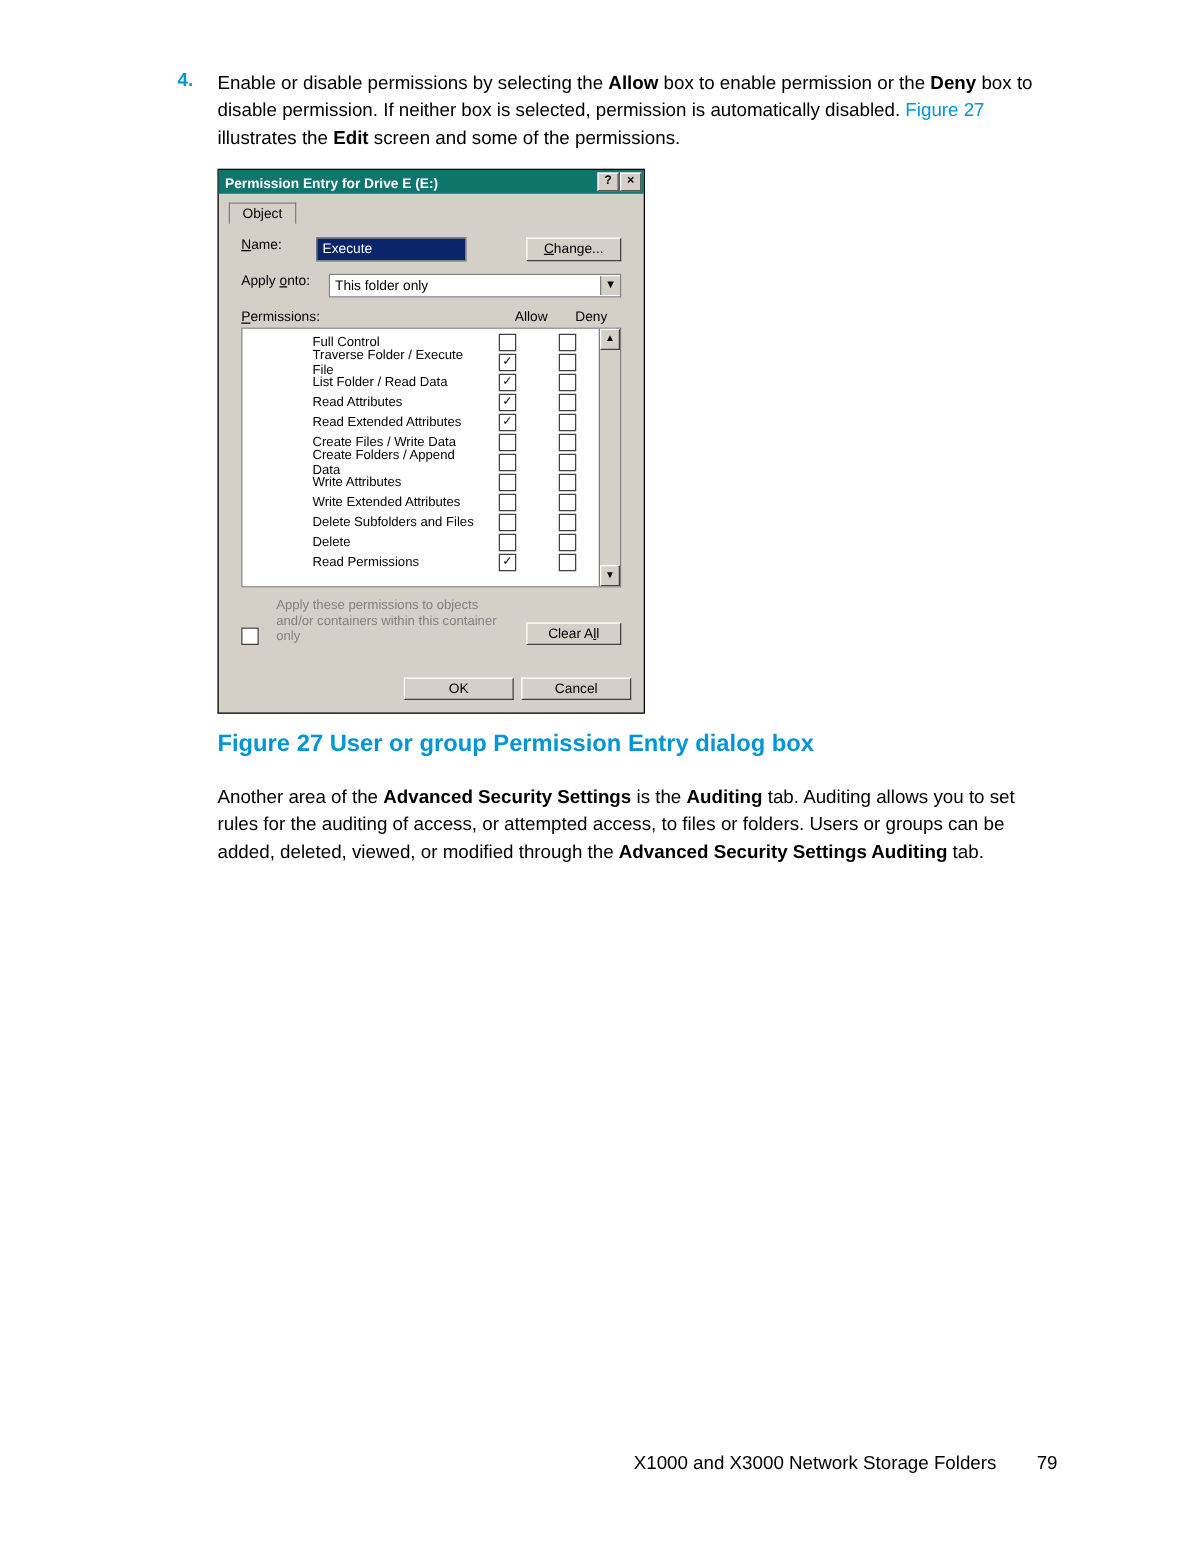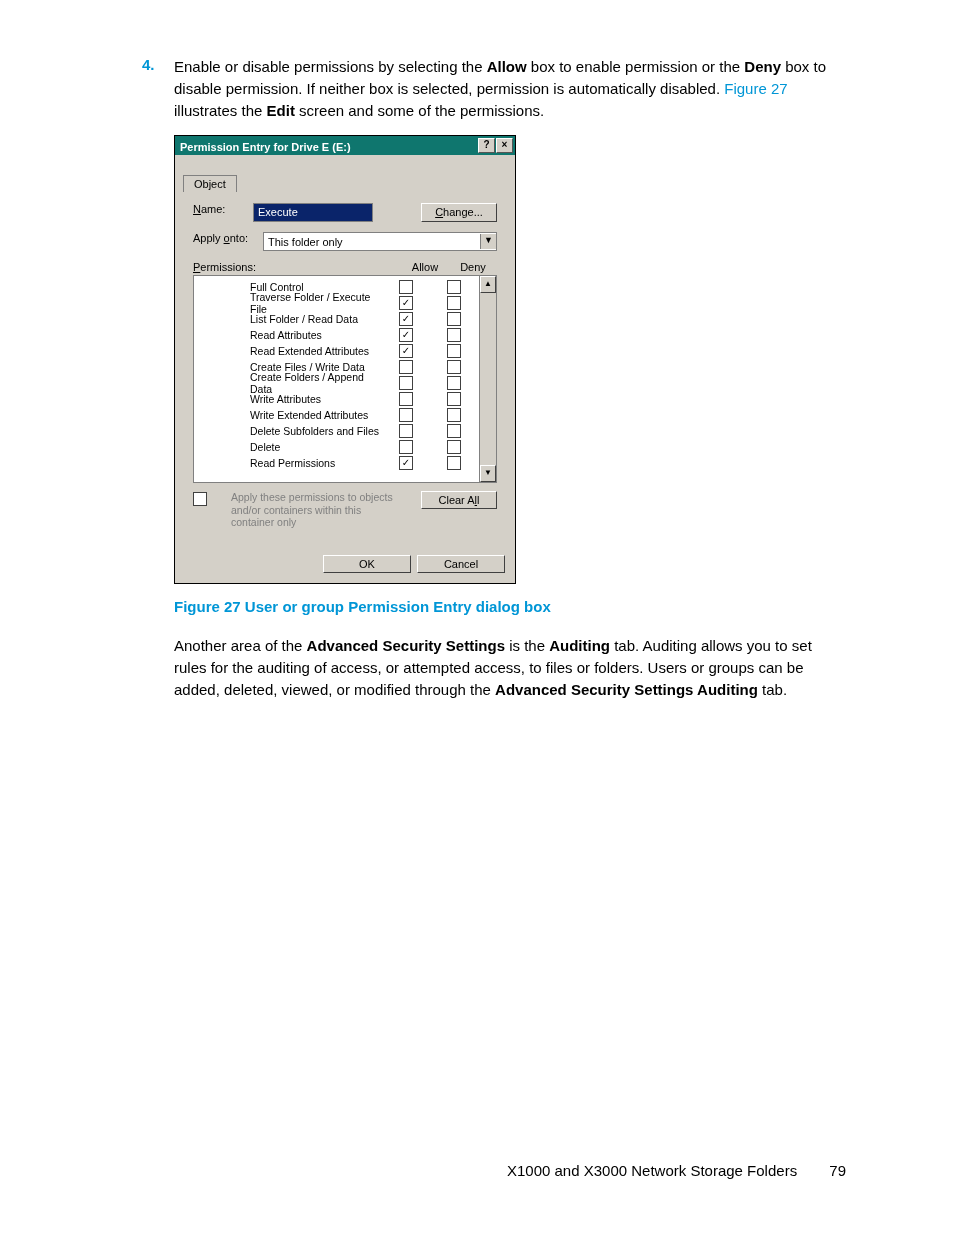--- a/index.html
+++ b/index.html
@@ -70,21 +70,21 @@
     border-right-color:#555;
     border-bottom-color:#555;
     font-size: 10px;
     line-height: 11px;
     text-align: center;
     color:#000;
     margin-left:1px;
     font-weight:bold;
   }
   .tabrow {
-    padding: 19px 8px 0 8px;
+    padding: 6px 8px 0 8px;
   }
   .tab {
     display:inline-block;
     border: 1px solid #808080;
     border-bottom: none;
     background:#d4d0c8;
     padding: 2px 10px;
     position:relative;
     top:1px;
   }
@@ -181,43 +181,43 @@
     border-left:1px solid #808080;
   }
   .scroll-up,.scroll-down{
     height:15px;background:#d4d0c8;border:1px solid #fff;
     border-right-color:#404040;border-bottom-color:#404040;
     text-align:center;font-size:8px;line-height:13px;
   }
   .scroll-down{ position:absolute; bottom:0; left:0; right:0;}
   .apply-row{
     display:flex;
-    align-items:flex-start;
+    align-items:flex-end;
     margin-top:8px;
-    gap:24px;
+    gap:14px;
   }
   .apply-cb{
     width:12px;height:12px;border:1px solid #404040;background:#fff;flex-shrink:0;margin-top:1px;
   }
   .apply-txt{
     flex:1;
     color:#808080;
     font-size:10.5px;
     line-height:1.2;
   }
   .btn-row{
     display:flex;
     justify-content:flex-end;
     gap:6px;
     padding:8px 10px 10px 10px;
   }
   .figure-caption{
     color:#0096d6;
     font-weight:bold;
-    font-size:15px;
+    font-size:19px;
     margin-left:64px;
     margin-top:10px;
     margin-bottom:20px;
   }
   .para{
     margin-left:64px;
     font-size:15px;
     line-height:1.45;
   }
   .footer{

